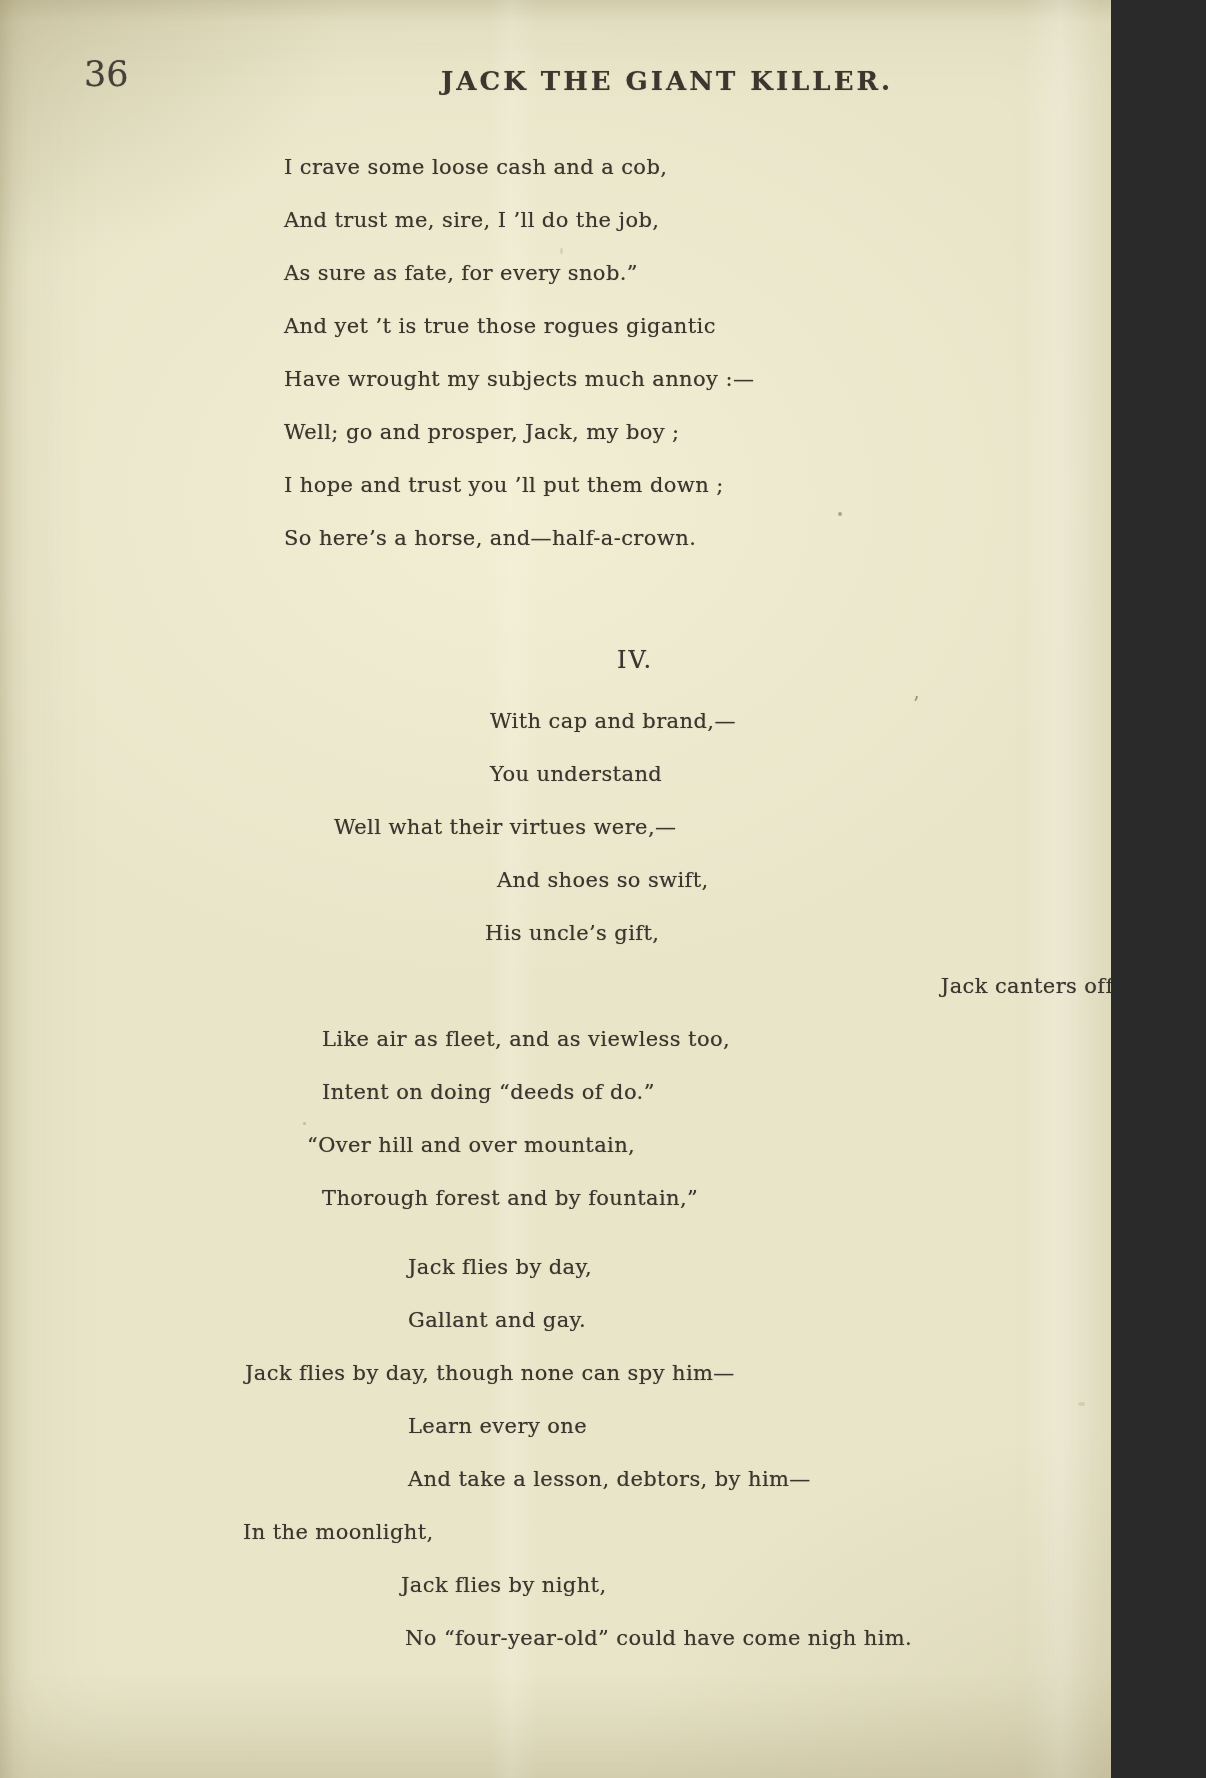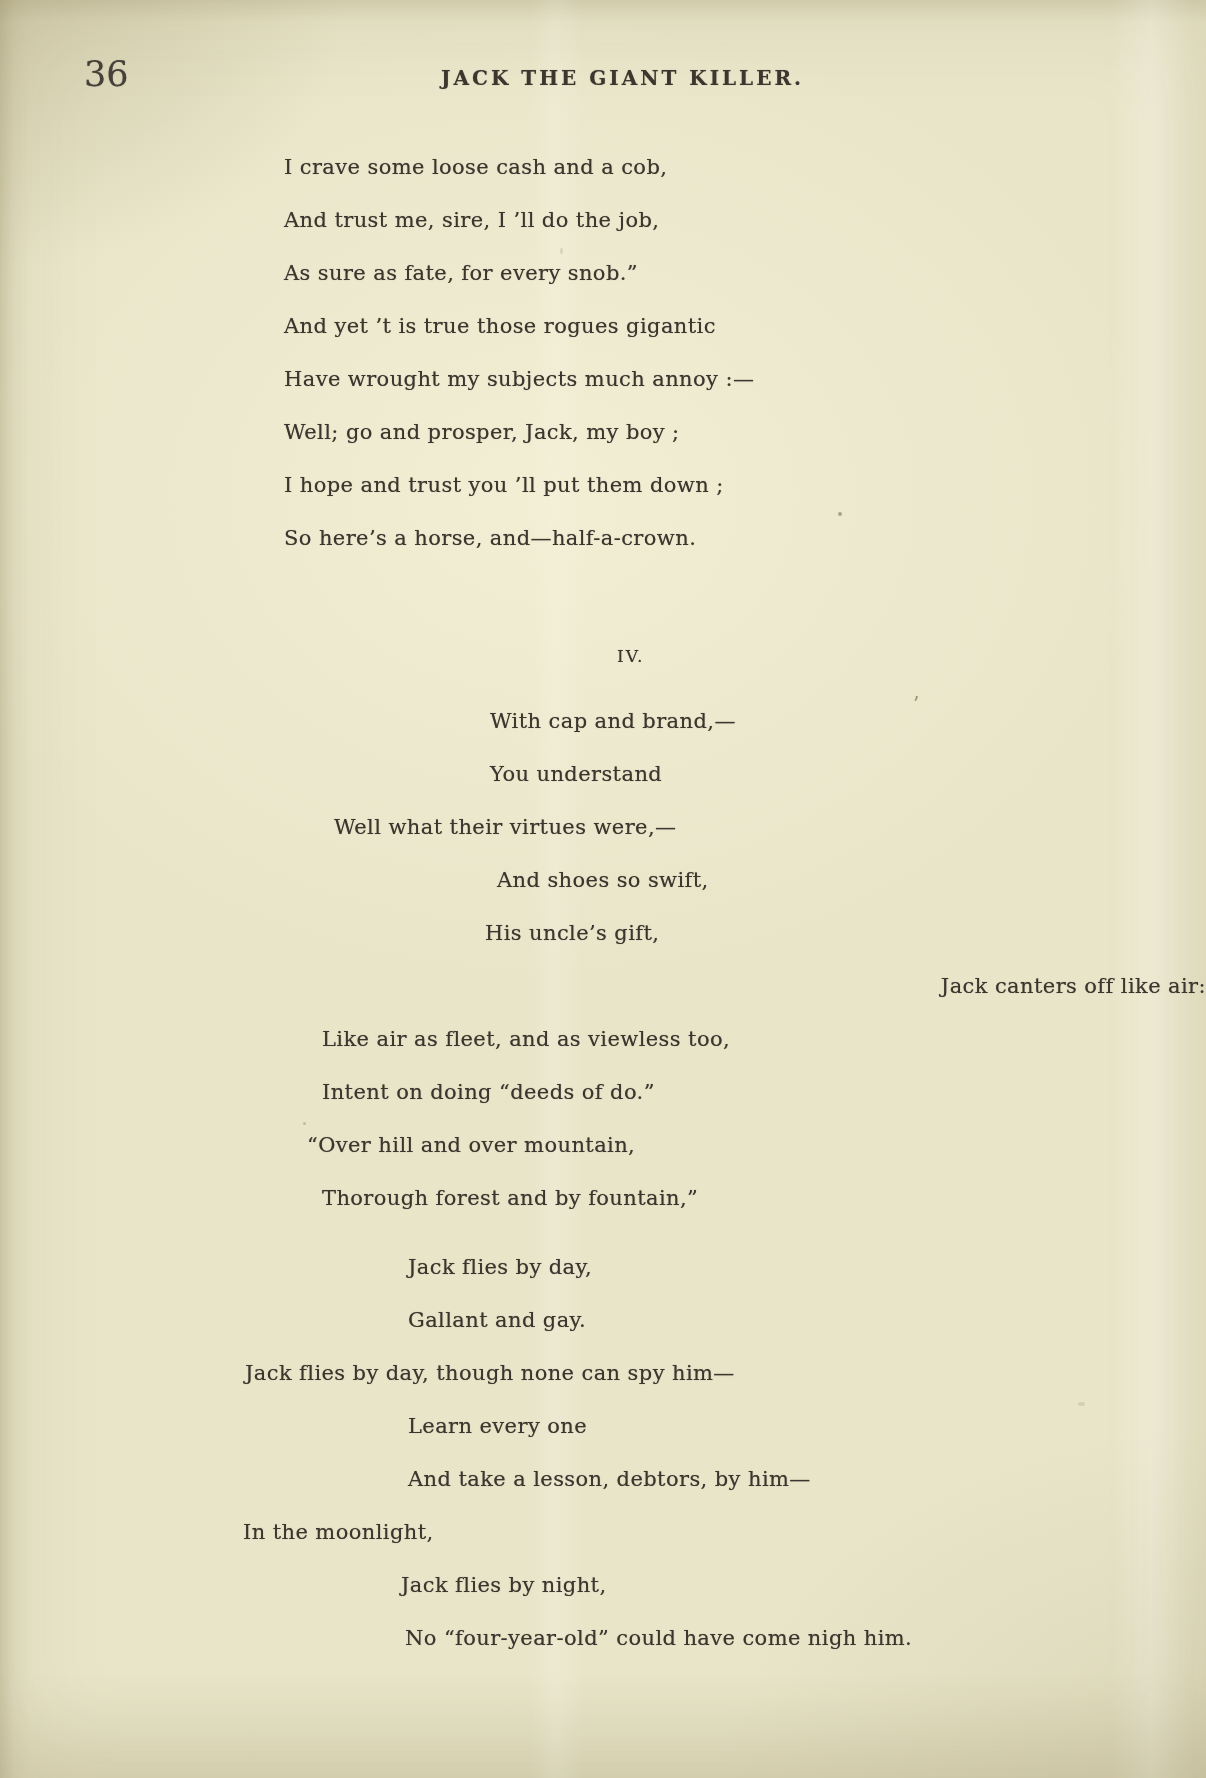--- a/index.html
+++ b/index.html
@@ -1,55 +1,55 @@
 <!DOCTYPE html>
 <html><head>
 <meta charset="utf-8">
 <style>
   html,body{margin:0;padding:0;background:#2a2a2a;}
   .page{
     position:relative;
-    width:1206px;height:1778px;
+    width:1111px;height:1778px;
     overflow:hidden;
     font-family:"DejaVu Serif","Liberation Serif",serif;
     color:#3a362e;
     background:
       radial-gradient(ellipse 900px 700px at 45% 28%, rgba(250,246,222,0.55), rgba(250,246,222,0) 70%),
       radial-gradient(ellipse 500px 380px at 0% 0%, rgba(130,118,74,0.22), rgba(130,118,74,0) 70%),
       radial-gradient(ellipse 700px 500px at 100% 100%, rgba(140,128,84,0.14), rgba(140,128,84,0) 70%),
       linear-gradient(90deg, rgba(120,108,64,0.20) 0px, rgba(120,108,64,0.05) 14px, rgba(120,108,64,0) 30px),
       linear-gradient(90deg, rgba(0,0,0,0) 92%, rgba(255,255,248,0.30) 95.5%, rgba(0,0,0,0) 99%),
       linear-gradient(90deg, rgba(0,0,0,0) 44%, rgba(255,255,248,0.18) 46%, rgba(0,0,0,0) 48.5%),
       linear-gradient(180deg, rgba(120,108,64,0.14) 0px, rgba(120,108,64,0) 22px),
       linear-gradient(180deg, rgba(0,0,0,0) 94%, rgba(125,112,66,0.12) 100%),
       #e9e5c9;
     box-shadow: inset 0 0 90px 12px rgba(136,124,80,0.16);
   }
   .running-header{
     position:absolute; top:68px; left:441px;
-    font-size:20px; font-weight:700; letter-spacing:3px;
+    font-size:26px; font-weight:700; letter-spacing:3px;
     line-height:1; color:#3b372f;
     text-shadow:0 0 1px rgba(59,55,47,0.45);
   }
   .page-number{
     position:absolute; top:57px; left:84px;
     font-size:35px; line-height:1; color:#45413a;
     text-shadow:0 0 1px rgba(59,55,47,0.4);
   }
   .stanza{ position:absolute; left:0; width:1206px; }
   .poem-line{
     font-size:21px; line-height:53px; letter-spacing:0.4px;
     white-space:pre; color:#3a362e;
     text-shadow:0 0 0.8px rgba(50,46,38,0.55);
   }
   .stanza-1{ top:141px; }
   .stanza-1 .poem-line{ margin-left:284px; }
   .section-heading{
     position:absolute; top:648px; left:617px;
-    font-size:17px; line-height:1; letter-spacing:2px;
+    font-size:24px; line-height:1; letter-spacing:2px;
     color:#3a362e; text-shadow:0 0 0.8px rgba(50,46,38,0.5);
   }
   .stanza-2{ top:695px; }
   .stanza-2 .poem-line:nth-child(1){ margin-left:490px; }
   .stanza-2 .poem-line:nth-child(2){ margin-left:490px; }
   .stanza-2 .poem-line:nth-child(3){ margin-left:334px; }
   .stanza-2 .poem-line:nth-child(4){ margin-left:497px; }
   .stanza-2 .poem-line:nth-child(5){ margin-left:485px; }
   .stanza-2 .poem-line:nth-child(6){ margin-left:325px;text-align:right; }
   .stanza-2 .poem-line:nth-child(7){ margin-left:322px; }

